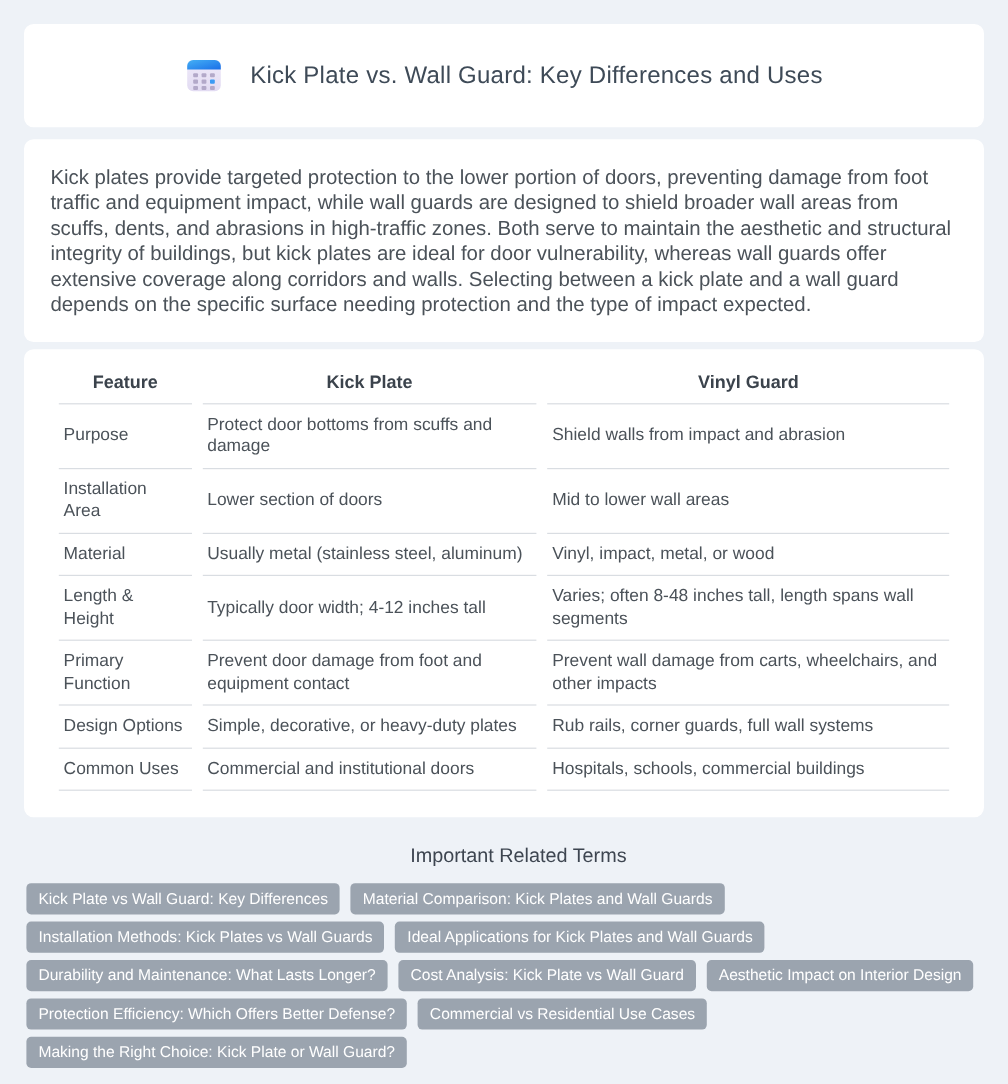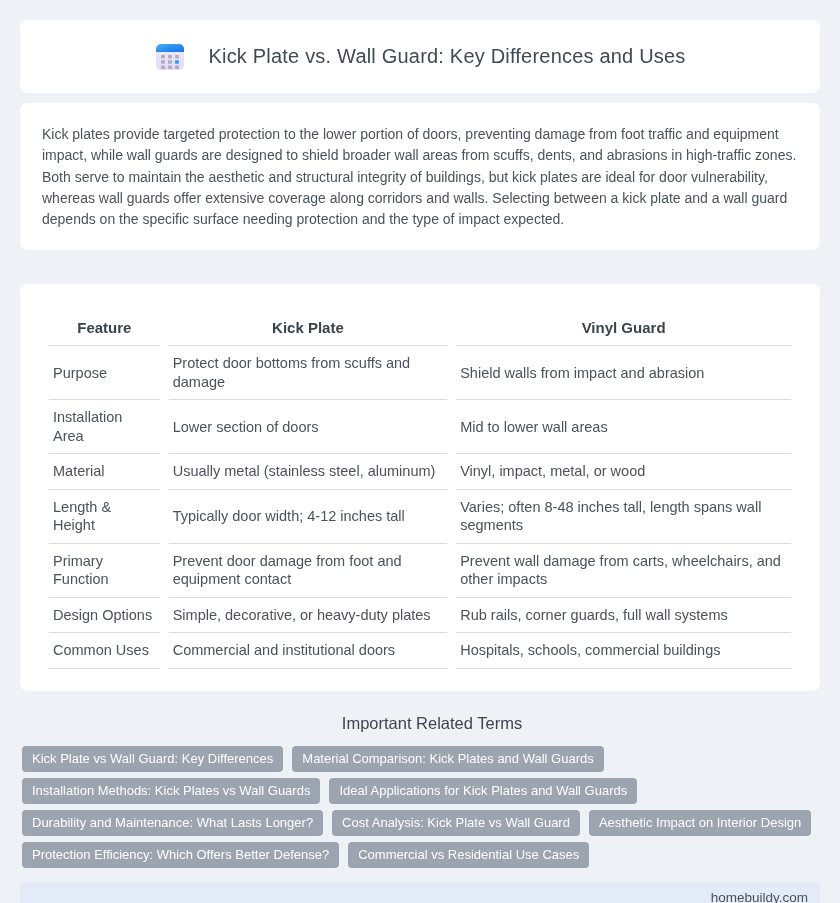--- a/index.html
+++ b/index.html
@@ -24,47 +24,47 @@
     overflow:hidden;
   }
   .card{
     background:var(--card-bg);
     border-radius:8px;
     margin:0 20px;
   }
   
   .title-card{
     margin-top:20px;
-    height:73px;
+    height:86px;
     display:flex;
     align-items:center;
     justify-content:center;
     gap:22px;
   }
   .title-card h1{
     font-size:20px;
     font-weight:400;
     color:var(--title-color);
     letter-spacing:.2px;
   }
   .cal-icon{width:32px;height:32px;display:block;}
   
   .intro-card{
     margin-top:10px;
     padding:21px 22px 20px 22px;
   }
   .intro-card p{
-    font-size:14px;
+    font-size:17px;
     line-height:21.3px;
     color:var(--text-color);
   }
   
   .table-card{
-    margin-top:34px;
-    padding:29px 20px 22px 20px;
+    margin-top:6px;
+    padding:13px 20px 22px 20px;
   }
   table{
     width:100%;
     border-collapse:separate;
     border-spacing:9px 0;
   }
   th{
     font-size:15px;
     font-weight:700;
     color:var(--table-head-color);
@@ -220,17 +220,18 @@
 <div class="tags">
     <span class="tag">Kick Plate vs Wall Guard: Key Differences</span>
     <span class="tag">Material Comparison: Kick Plates and Wall Guards</span>
     <span class="tag">Installation Methods: Kick Plates vs Wall Guards</span>
     <span class="tag">Ideal Applications for Kick Plates and Wall Guards</span>
     <span class="tag">Durability and Maintenance: What Lasts Longer?</span>
     <span class="tag">Cost Analysis: Kick Plate vs Wall Guard</span>
     <span class="tag">Aesthetic Impact on Interior Design</span>
     <span class="tag">Protection Efficiency: Which Offers Better Defense?</span>
     <span class="tag">Commercial vs Residential Use Cases</span>
+    <span class="tag">Making the Right Choice: Kick Plate or Wall Guard?</span>
   </div>
 
 <div class="footer-bar">
   <span>homebuildy.com</span>
 </div>
 
 </body></html>

